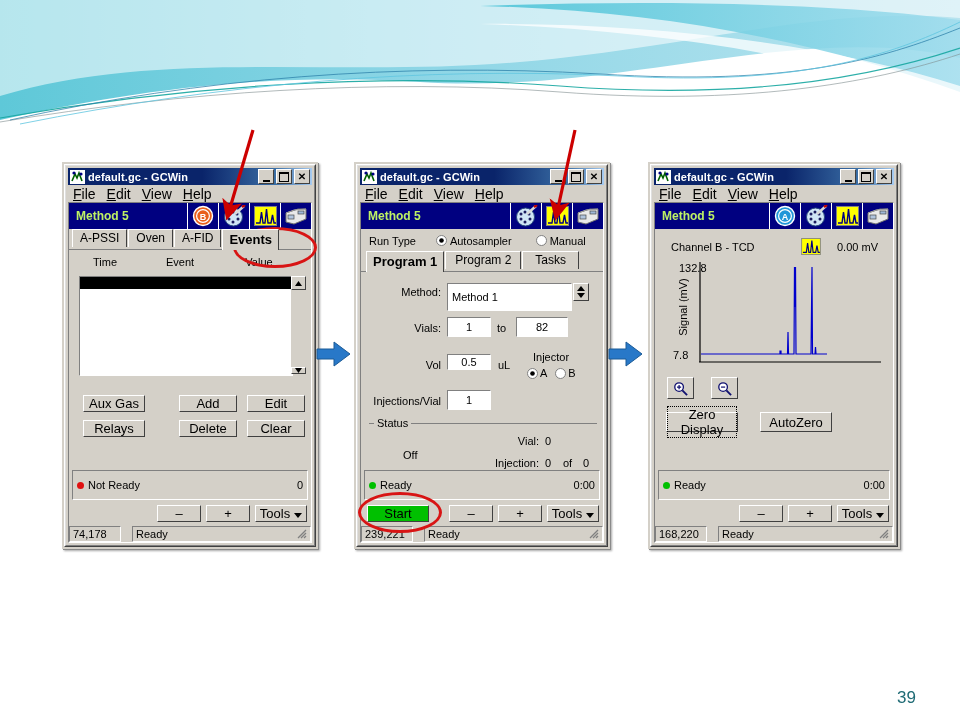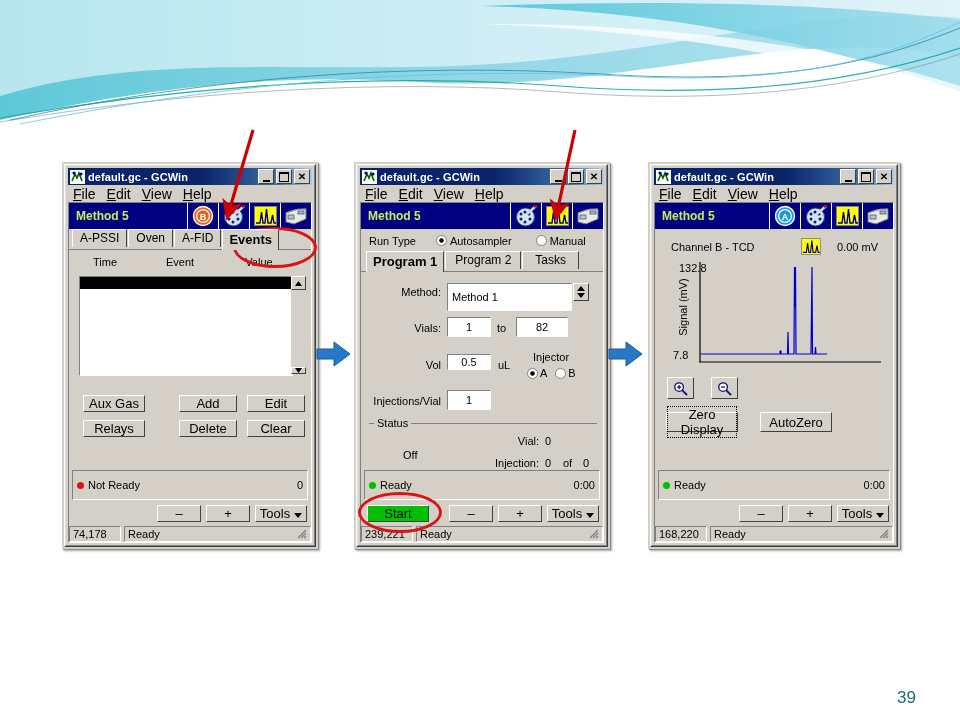--- a/index.html
+++ b/index.html
@@ -123,21 +123,21 @@
     border-right:1px solid #ffffff;border-bottom:1px solid #ffffff;
     padding:14px 4px;font-size:11px;background:#d4d0c8;box-sizing:border-box;
   }
   .led{width:7px;height:7px;border-radius:50%;margin-right:4px;flex:0 0 auto;}
   .statusline .grow{flex:1 1 auto;}
 
   .bottombar{height:22px;display:flex;align-items:center;justify-content:flex-end;gap:5px;padding:2px 4px 0 0;}
   .bottombar .btn{height:17px;}
 
   .sbar{
-    height:16px;display:flex;align-items:stretch;margin-top:2px;gap:3px;
+    height:16px;display:flex;align-items:stretch;margin-top:2px;gap:11px;
   }
   .sbar .cell{
     border-top:1px solid #808080;border-left:1px solid #808080;
     border-right:1px solid #ffffff;border-bottom:1px solid #ffffff;
     display:flex;align-items:center;padding:0 3px;font-size:11px;box-sizing:border-box;
   }
 
   
   .anno{position:absolute;pointer-events:none;}
   .ellipse{

